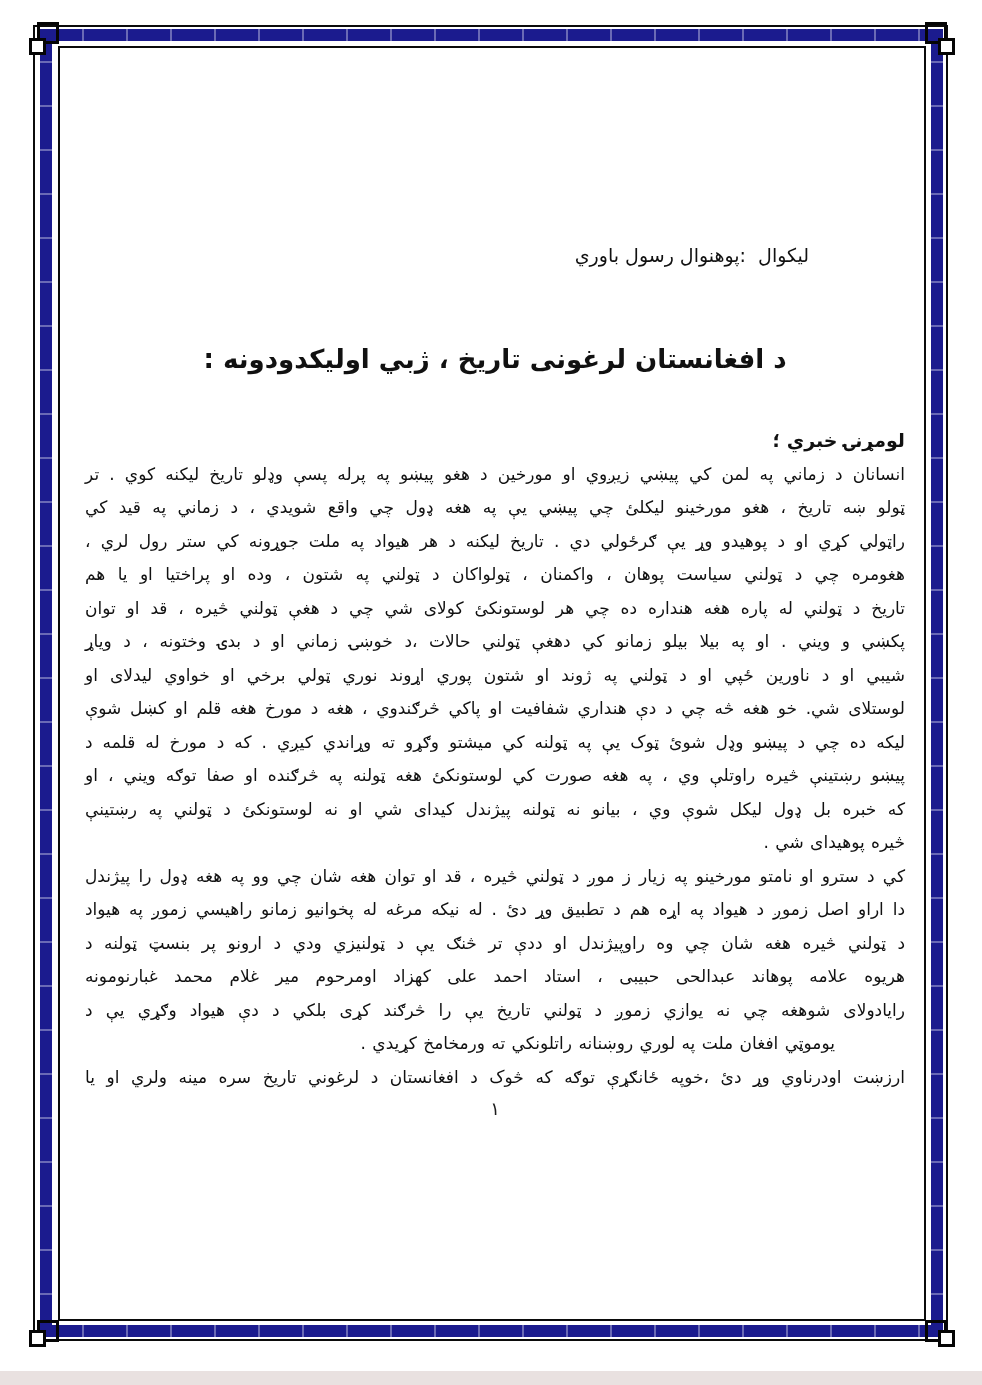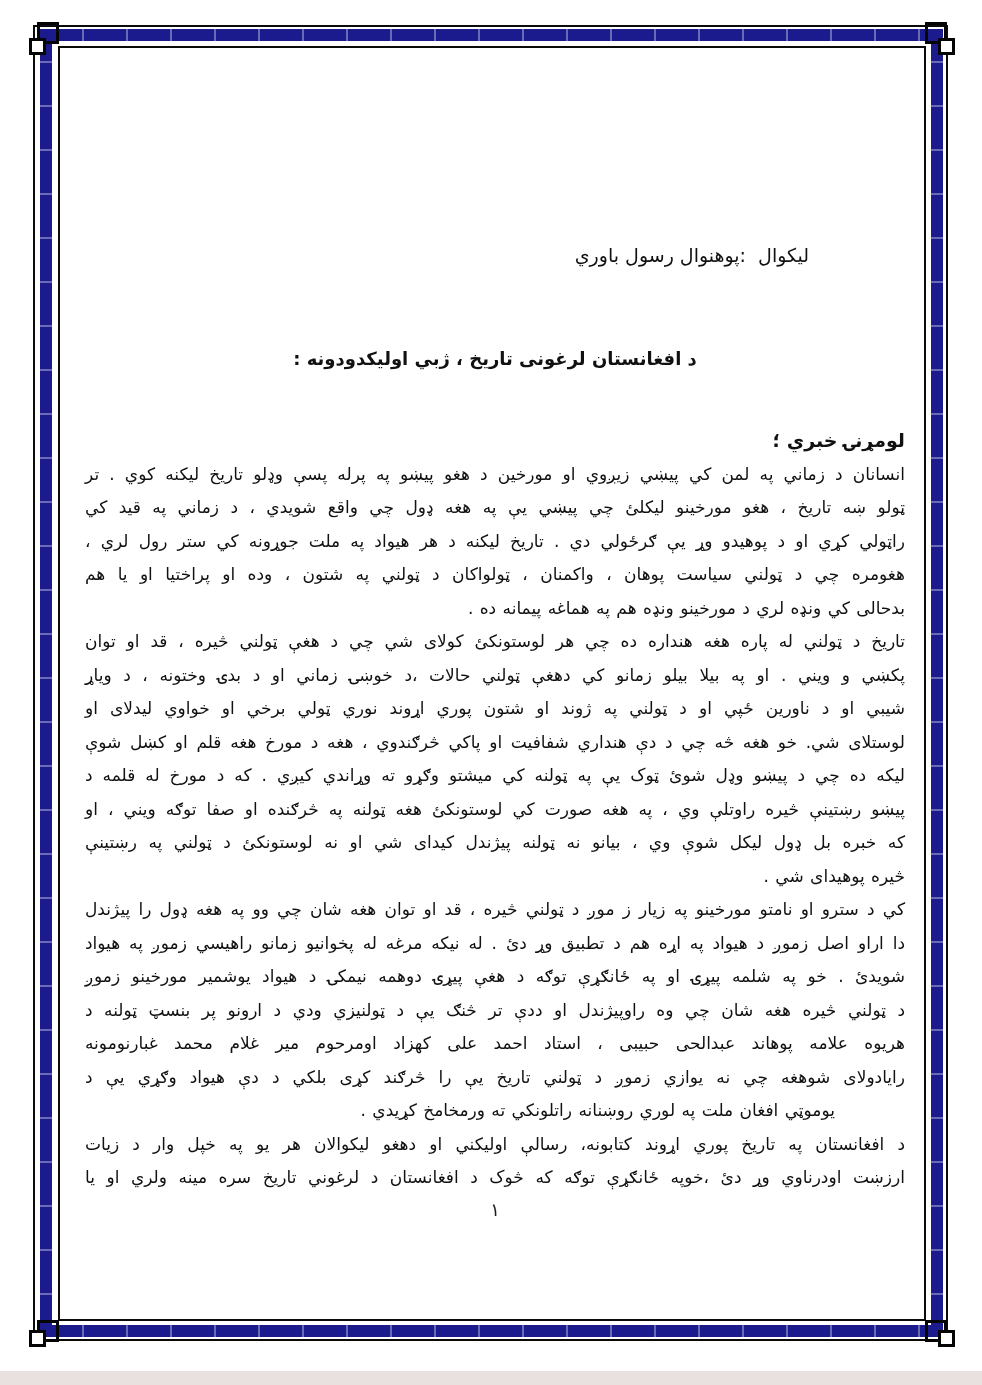--- a/index.html
+++ b/index.html
@@ -40,21 +40,21 @@
   }
   
   .text-area{
     position:absolute;left:85px;top:0;width:820px;direction:rtl;
   }
   .byline{
     margin-top:240px;margin-left:0;margin-right:96px;
     text-align:right;font-size:19px;line-height:30px;white-space:pre;
   }
   .doc-title{
-    margin-top:68px;text-align:center;font-size:18px;font-weight:600;
+    margin-top:68px;text-align:center;font-size:26px;font-weight:600;
     line-height:42px;
   }
   .section-heading{
     margin-top:44px;text-align:right;font-size:19px;font-weight:bold;
     line-height:33.5px;
   }
   .body-lines{font-size:17px;}
   .line{
     text-align:justify;text-align-last:justify;line-height:33.5px;
     word-spacing:1px;
@@ -87,39 +87,36 @@
   <div class="doc-title">د افغانستان لرغونی تاریخ ، ژبي اوليكدودونه :</div>
 
   <div class="section-heading">لومړنۍ خبري ؛</div>
 
   <div class="body-lines">
 
     <div class="line">انسانان د زماني په لمن كي پيښي زيږوي  او مورخين د هغو پيښو په پرله پسې وډلو تاريخ ليكنه كوي . تر</div>
     <div class="line">ټولو ښه تاريخ  ، هغو مورخينو ليكلئ چي پيښي يې په هغه ډول چي واقع شويدي ، د زماني په قيد كي</div>
     <div class="line">راټولي كړي او د پوهيدو وړ يې ګرځولي دي . تاريخ ليكنه د هر هيواد په ملت جوړونه كي ستر رول لري ،</div>
     <div class="line">هغومره چي د ټولني سياست پوهان ، واكمنان ، ټولواكان د ټولني په شتون ، وده او پراختيا او يا هم</div>
-    <div class="line line-end">بدحالی كي ونډه لري د مورخينو ونډه هم په هماغه پيمانه ده .</div>
 
     <div class="line">تاريخ د ټولني له پاره هغه هنداره ده چي  هر لوستونكئ كولای شي چي د هغې ټولني څيره ، قد او توان</div>
     <div class="line">پكښي و ويني  . او په بيلا بيلو زمانو كي دهغې ټولني حالات ،د خوښۍ زماني او د بدۍ وختونه ، د وياړ</div>
     <div class="line">شيبي او د ناورين ځپي او د ټولني په ژوند او شتون پوري اړوند نوري ټولي برخي او خواوي ليدلای او</div>
     <div class="line">لوستلای شي. خو هغه څه چي د دې هنداري شفافيت او پاكي څرګندوي ، هغه د مورخ هغه قلم او كښل شوې</div>
     <div class="line">ليكه ده چي د پيښو وډل شوئ ټوک يې په ټولنه كي ميشتو وګړو ته  وړاندي كيږي . كه د مورخ له قلمه د</div>
     <div class="line">پيښو رښتينې څيره راوتلې وي ، په هغه صورت كي لوستونكئ هغه ټولنه په څرګنده او صفا توګه ويني ، او</div>
     <div class="line">كه خبره بل ډول ليكل شوې وي ، بيانو نه ټولنه پيژندل كيدای شي  او نه لوستونكئ  د ټولني په رښتينې</div>
     <div class="line line-end">څيره پوهيدای شي .</div>
 
     <div class="line">كي د سترو او نامتو مورخينو په زيار ز موږ د ټولني څيره ، قد او توان هغه شان چي وو په هغه ډول را پيژندل</div>
     <div class="line">دا اراو اصل زموږ د هيواد په اړه هم د تطبيق وړ دئ . له نيكه مرغه له پخوانيو زمانو راهيسي زموږ په هيواد</div>
-    <div class="line">شويدئ . خو په شلمه پيړۍ او په ځانګړې توګه د هغې پيړۍ دوهمه نيمكۍ د هيواد يوشمير مورخينو زموږ</div>
     <div class="line">د ټولني څيره هغه شان چي وه  راوپيژندل او ددې تر څنګ يې د ټولنيزي ودي د ارونو پر بنسټ ټولنه د</div>
     <div class="line">هريوه  علامه پوهاند عبدالحی حبيبی ، استاد احمد علی كهزاد اومرحوم مير غلام محمد غبارنومونه</div>
     <div class="line">رايادولای شوهغه چي  نه يوازي  زموږ د ټولني تاريخ يې را څرګند كړی بلكي د دې هيواد وګړي يې د</div>
     <div class="line line-indent">يوموټي افغان ملت په لوري  روښنانه راتلونكي ته ورمخامخ كړيدي .</div>
 
-    <div class="line">د افغانستان  په تاريخ پوري اړوند كتابونه، رسالې اوليكني او دهغو ليكوالان هر يو په خپل وار  د زيات</div>
     <div class="line">ارزښت اودرناوي وړ دئ ،خوپه ځانګړې  توګه كه څوک د افغانستان د  لرغوني تاريخ سره مينه ولري او يا</div>
   </div>
 
   <div class="page-number">١</div>
 </div>
 
 <div class="page-edge"></div>
 
 </body></html>

